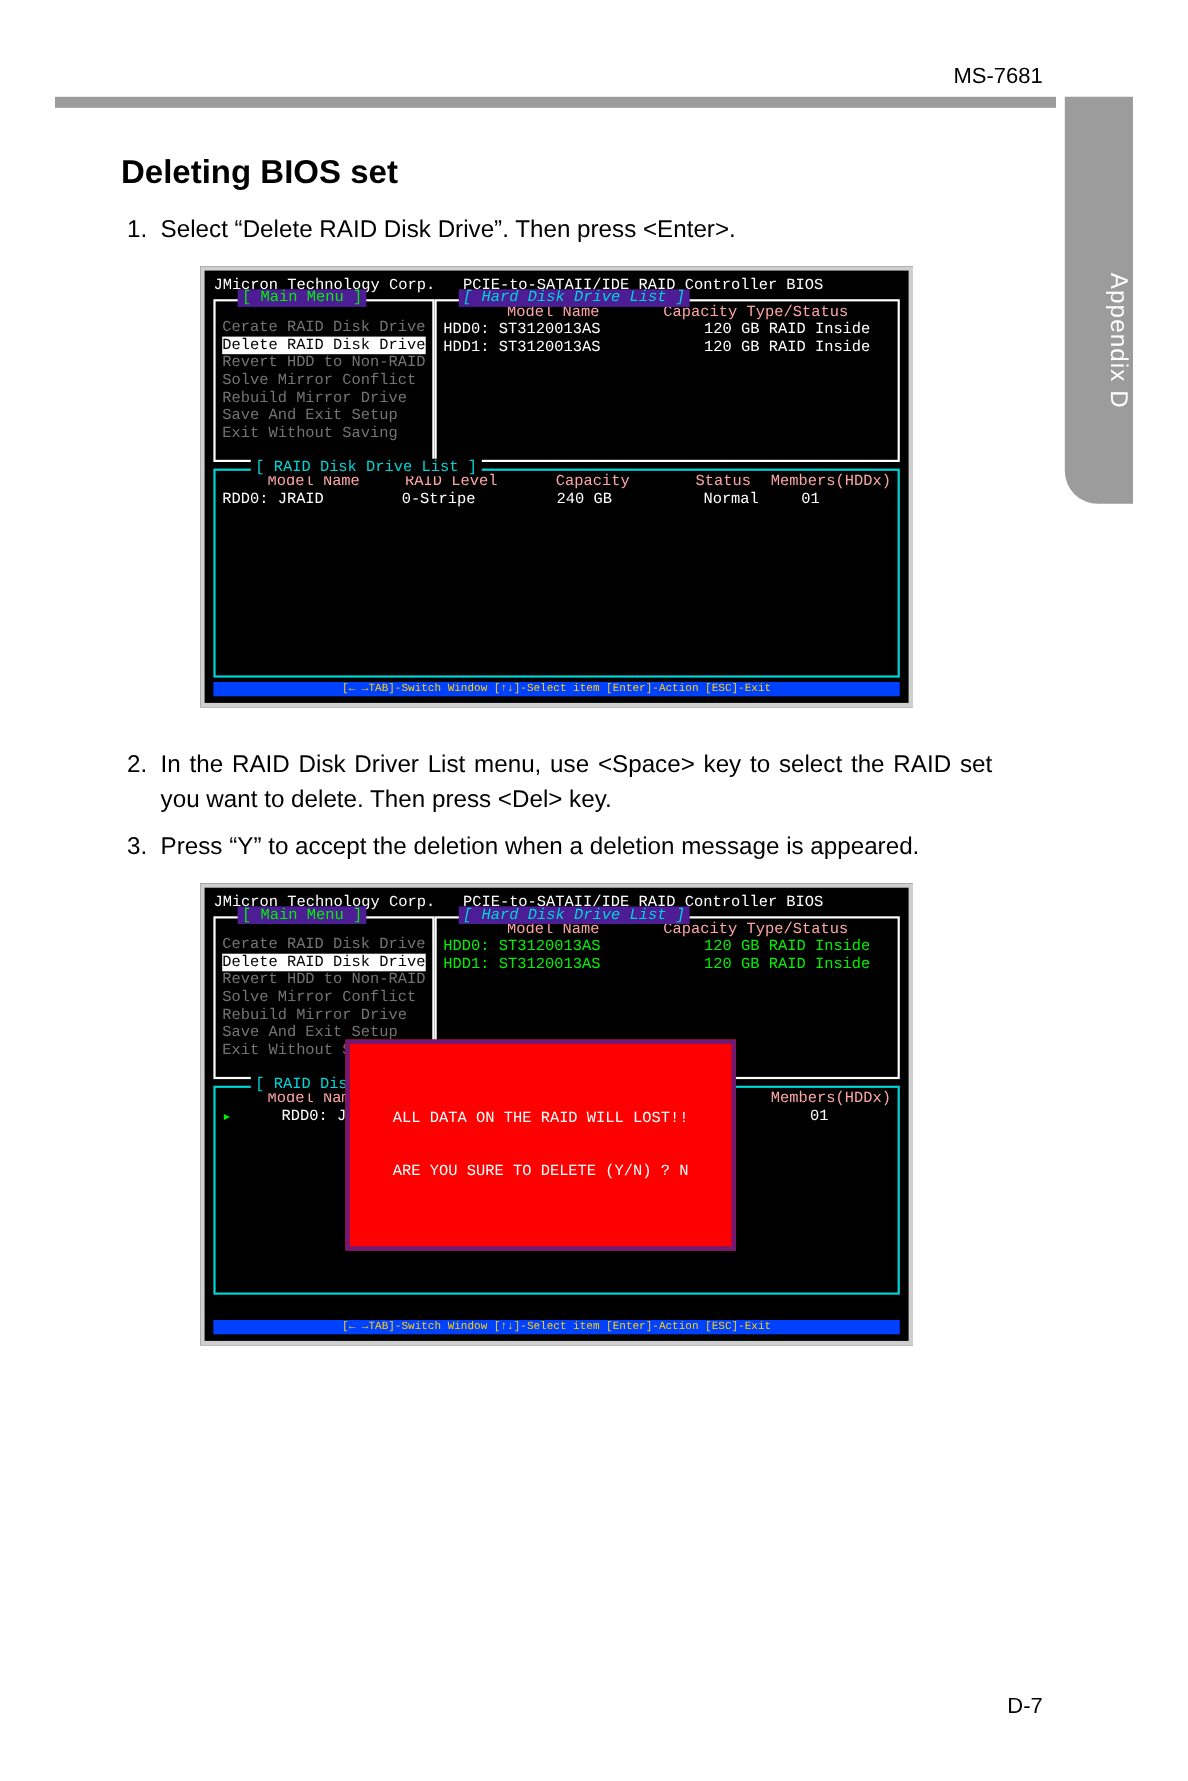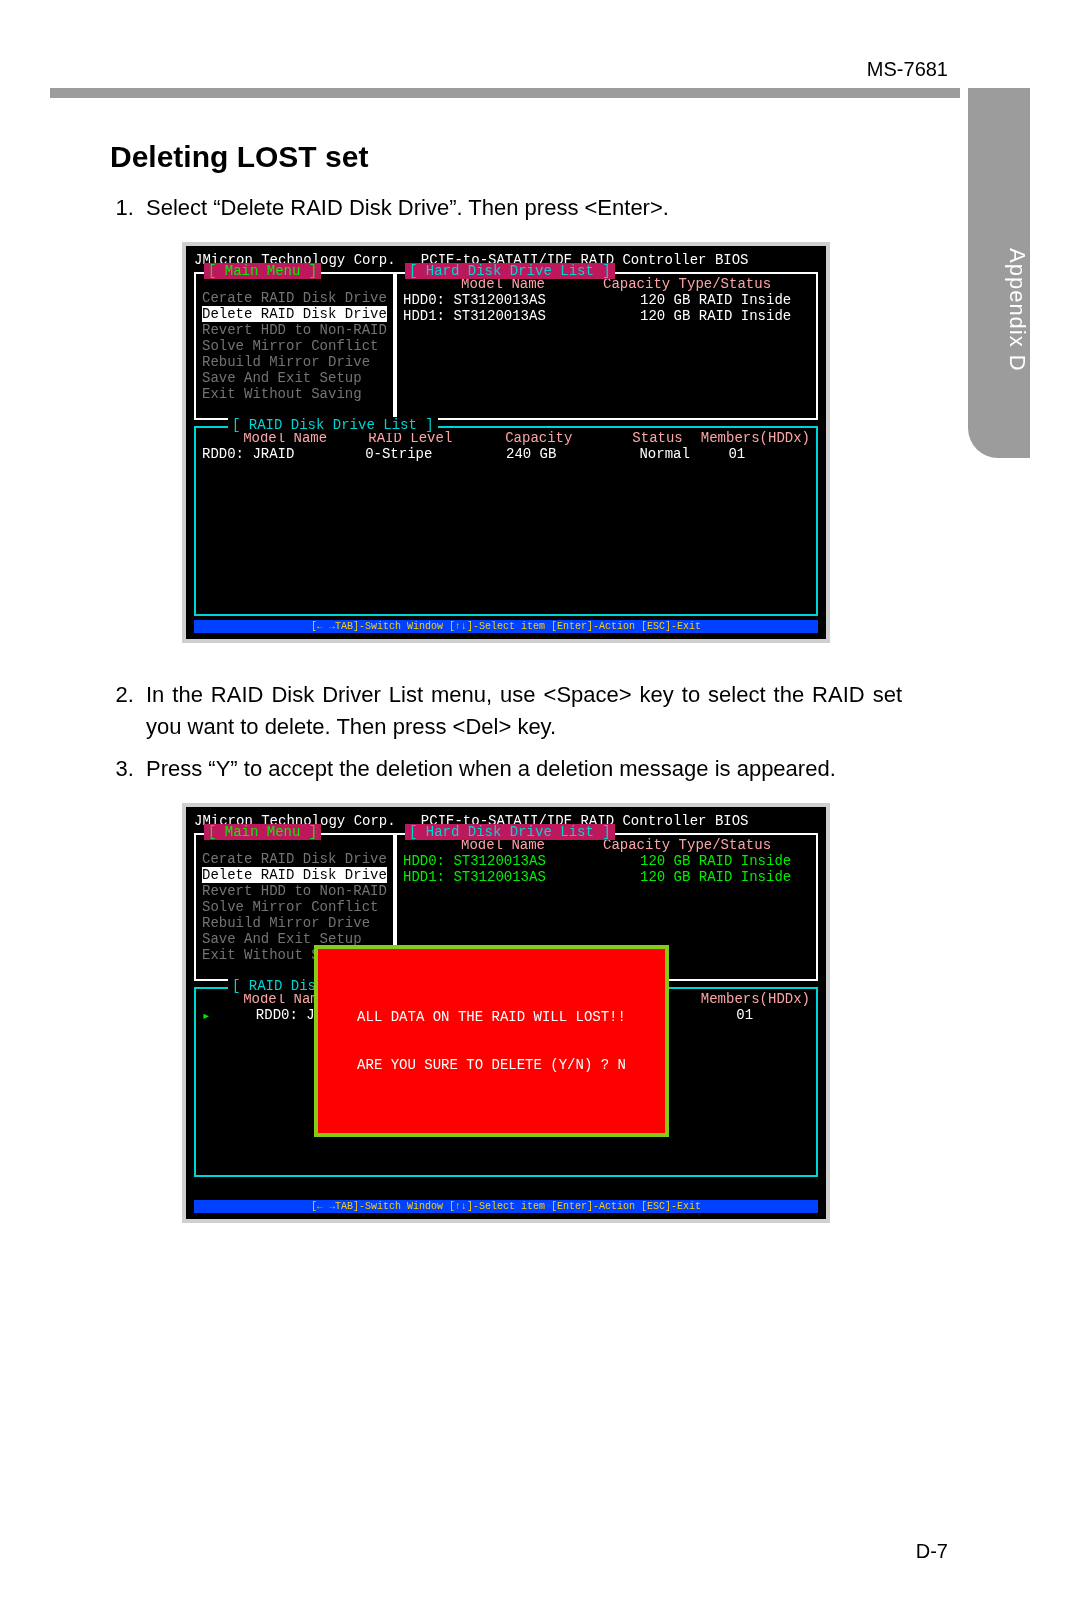--- a/index.html
+++ b/index.html
@@ -74,39 +74,39 @@
   .bios .top-title { color:#fff; white-space: pre; margin-bottom: 2px; }
   .bios .panel {
     border: 2px solid;
     margin: 2px 0;
     padding: 2px 6px 2px 6px;
     position: relative;
   }
   .bios .panel .legend {
     position: absolute;
     top: -11px;
-    left: 8px;
-    background: #be185d;
+    left: 20px;
+    background: #4c1d95;
     padding: 0 4px;
     font-size: 14px;
   }
   .row-flex { display: flex; gap: 0; }
   .main-menu {
     border-color: #00f000;
     width: 230px;
     height: 148px;
   }
   .main-menu .legend { color:#00f000; }
   .hdd-list {
     border-color: #00d5d5;
     flex: 1;
     height: 148px;
     margin-left: 4px;
   }
-  .hdd-list .legend { color:#00d5d5; }
+  .hdd-list .legend { color:#00d5d5;font-style:italic; }
   .hdd-header, .raid-header {
     display:flex;
     color:#fca5a5;
     white-space: pre;
   }
   .hdd-header span, .hdd-row span { display:inline-block; }
   .hdd-row, .raid-row { display:flex; white-space:pre;gap:37px; }
   .hdd-row .v1 { color:#fff; }
   .hdd-row .v2 { color:#00f000; }
 
@@ -136,21 +136,21 @@
   .col-raid-cap   { width:130px; }
   .col-raid-stat  { width:70px; }
   .col-raid-mem   { width:110px; }
 
   .confirm-box {
     position:absolute;
     left: 128px;
     top: 138px;
     width: 355px;
     background:#ff0000;
-    border: 4px solid #84cc16;
+    border: 4px solid #701a75;
     color:#fff;
     padding: 28px 8px;
     z-index: 5;
     text-align: center;
     white-space: pre;
   }
   .arrow { color:#00f000; }
 
   .page-num {
     position:absolute;
@@ -160,21 +160,21 @@
   }
 </style>
 </head>
 <body>
 
 <div class="gray-rule"></div>
 <div class="doc-code">MS-7681</div>
 <div class="side-tab">Appendix D</div>
 
 <div class="content">
-  <h2 class="section-title">Deleting LOST set</h2>
+  <h2 class="section-title">Deleting BIOS set</h2>
 
   <ol class="steps">
     <li>Select “Delete RAID Disk Drive”. Then press &lt;Enter&gt;.</li>
   </ol>
 
   <div class="bios">
     <div class="top-title">JMicron Technology Corp.   PCIE-to-SATAII/IDE RAID Controller BIOS</div>
     <div class="row-flex">
       <div class="panel main-menu">
         <div class="legend">[ Main Menu ]</div>

